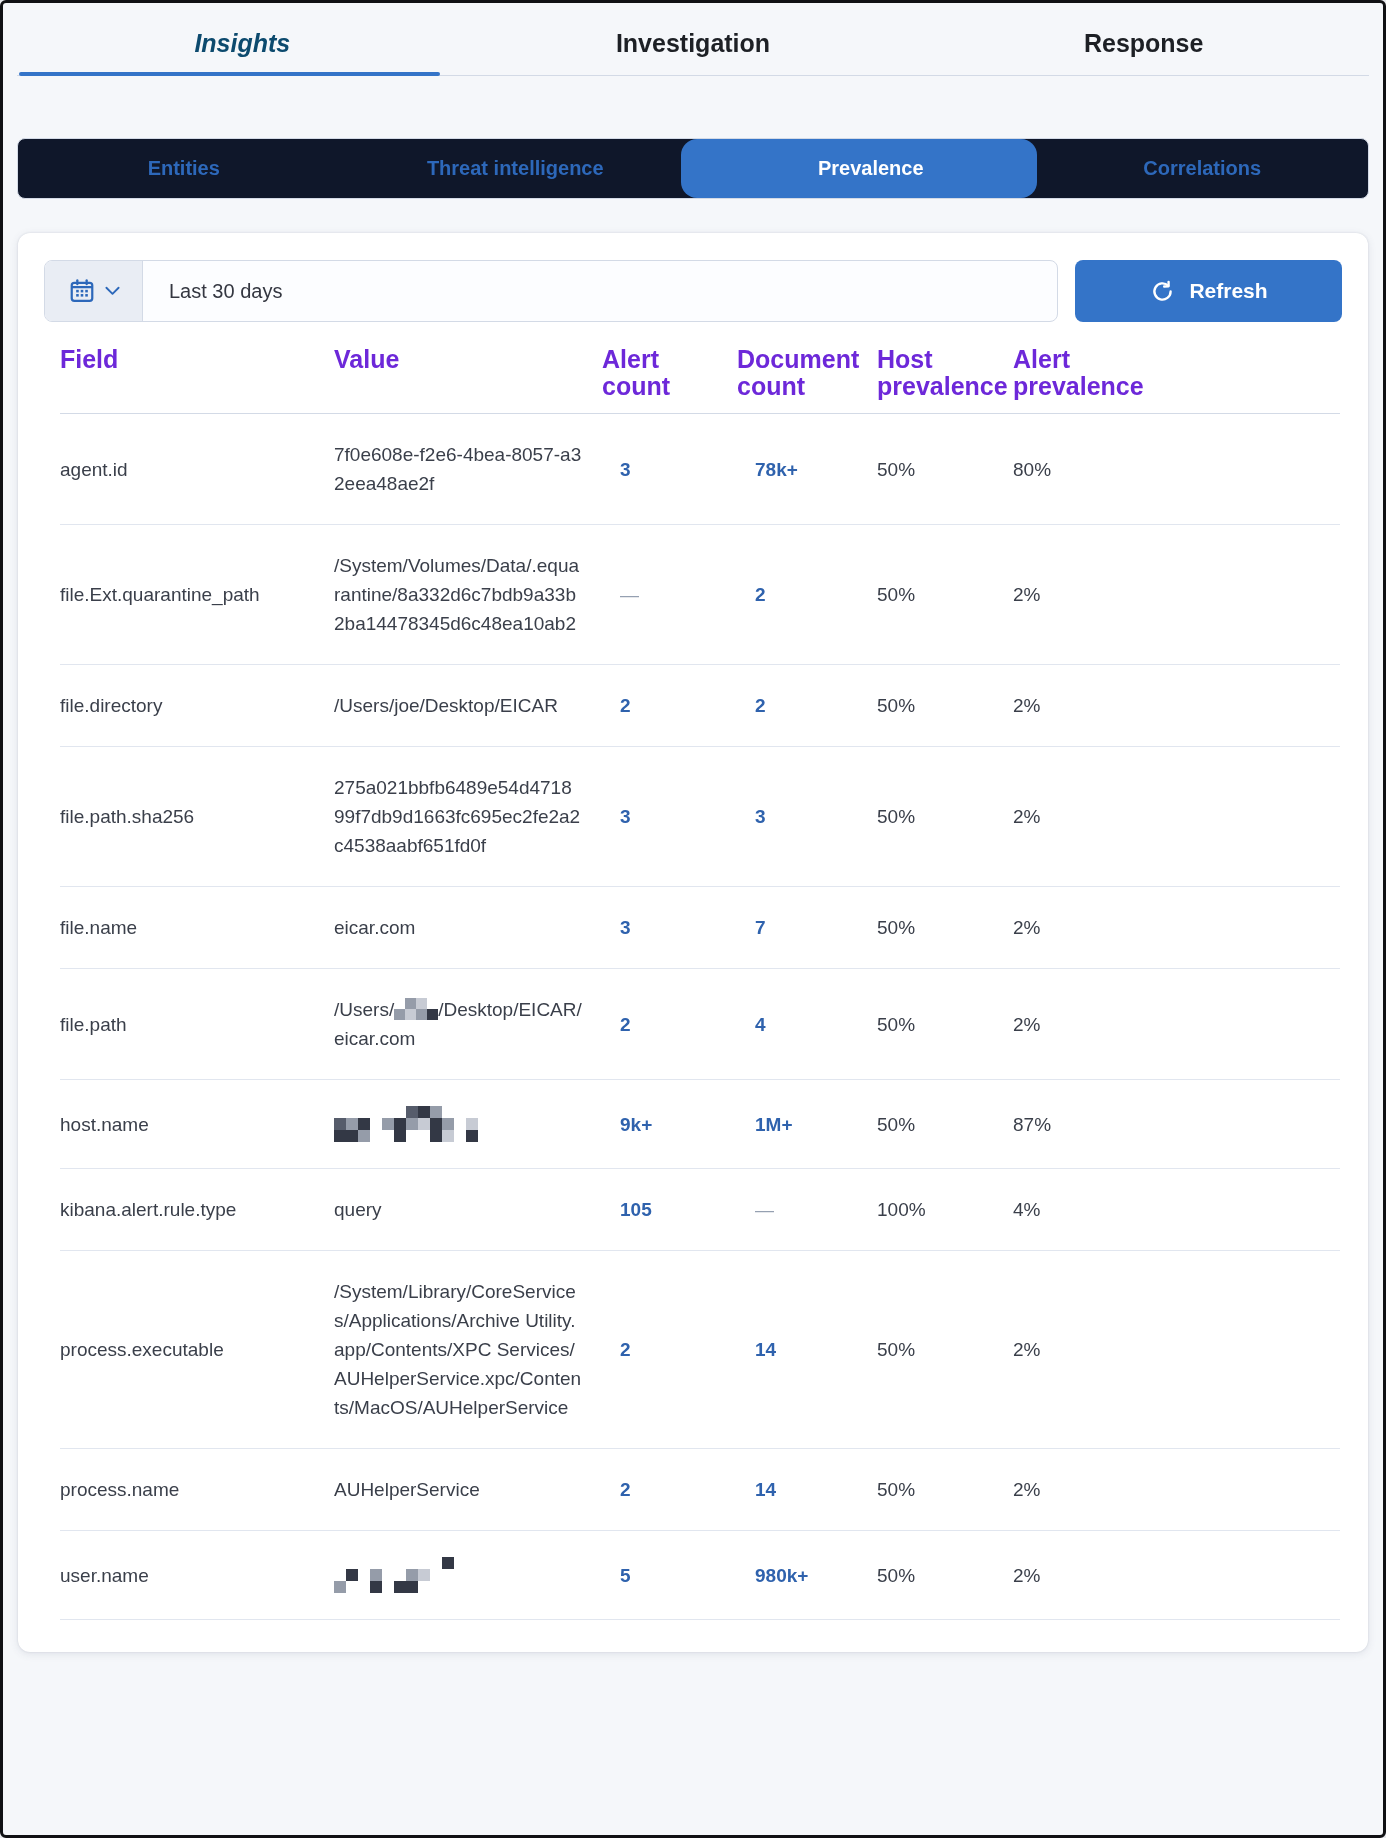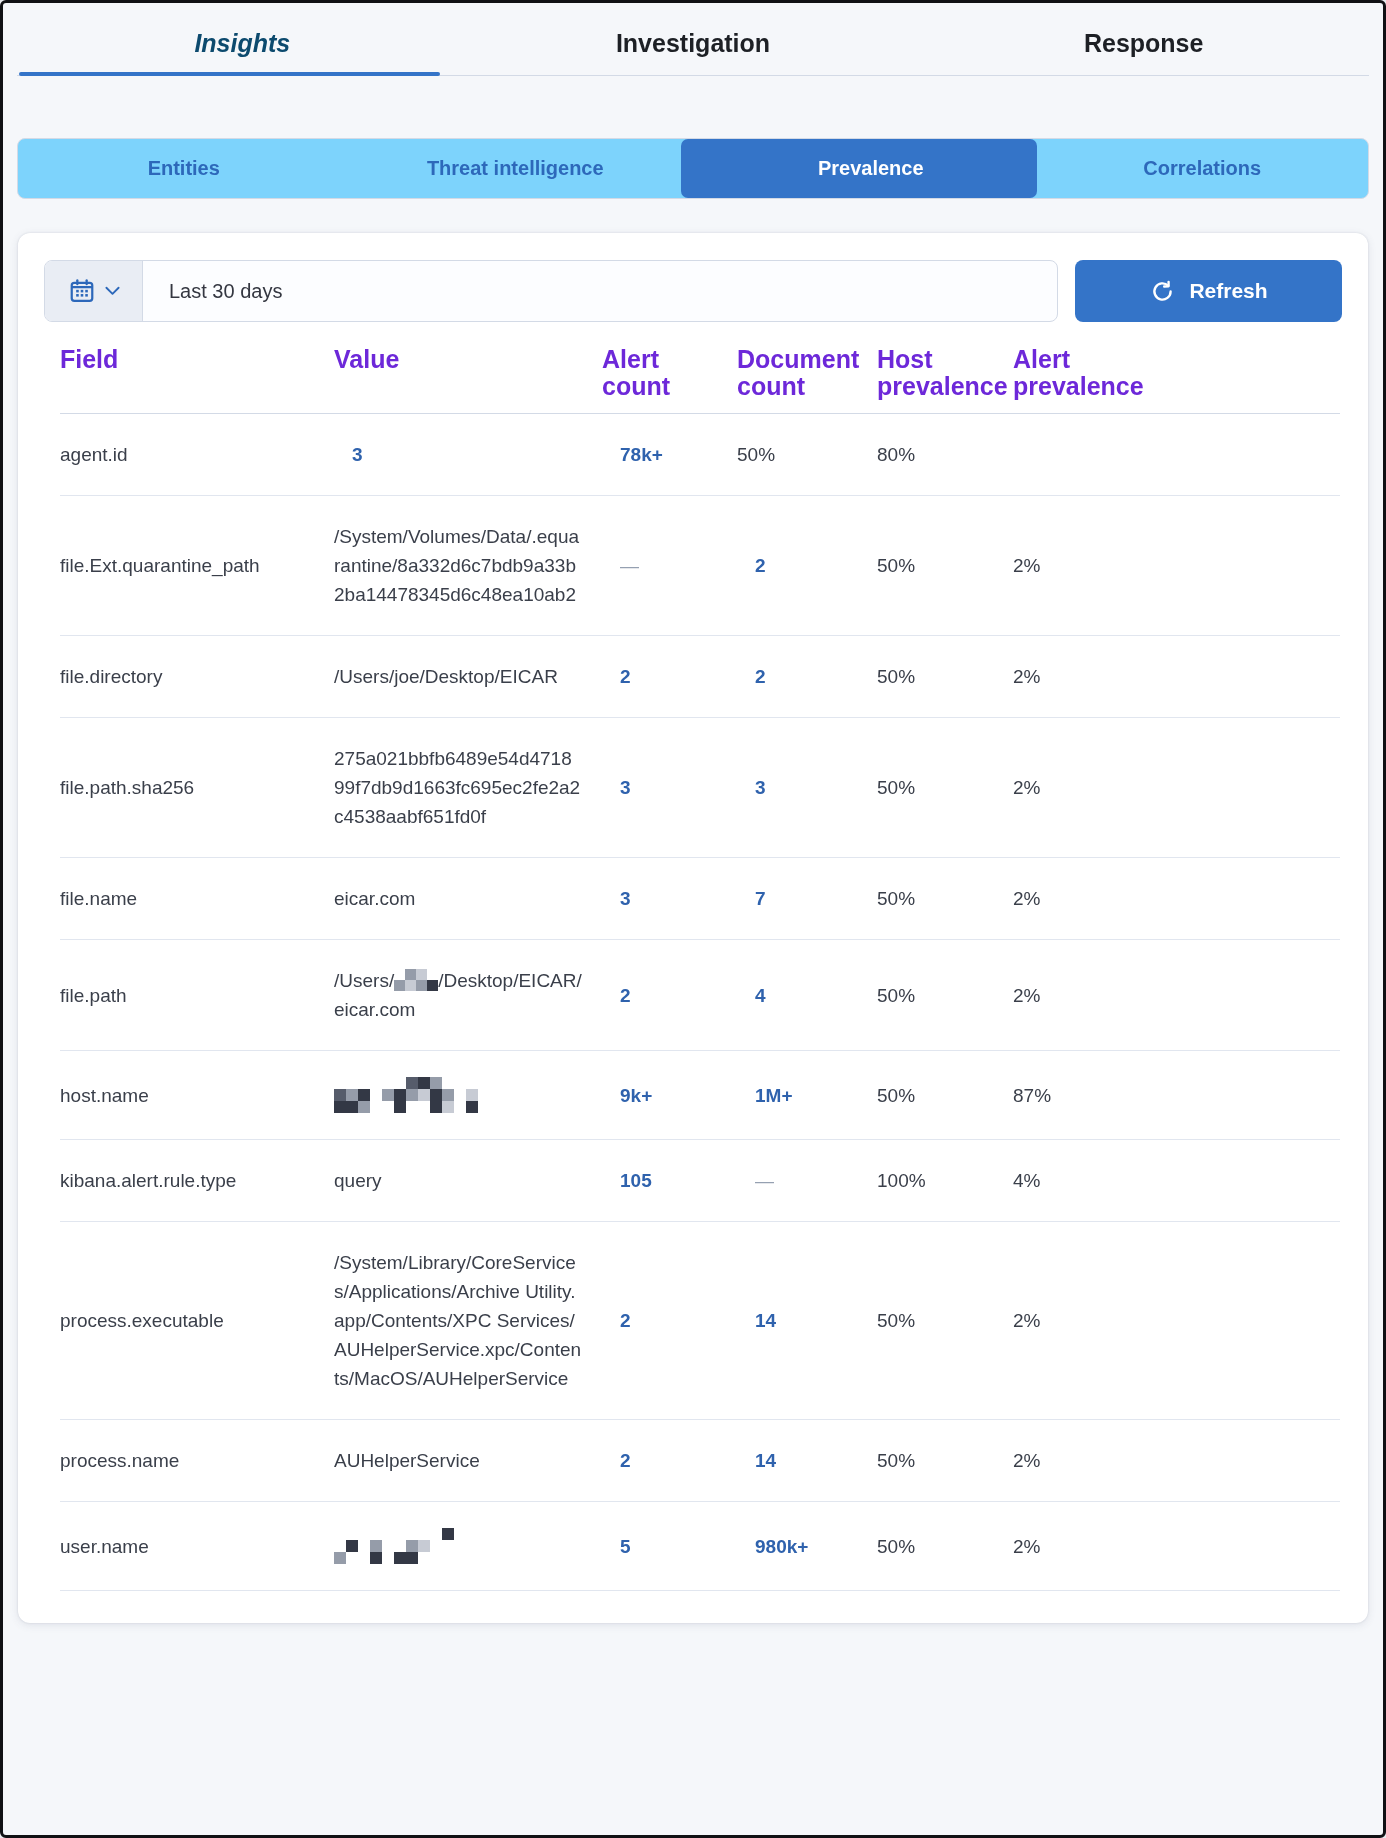--- a/index.html
+++ b/index.html
@@ -21,27 +21,27 @@
     color: #1d2025; padding-bottom: 17px; position: relative; cursor: pointer;
   }
   .htab.active { color: #0c4a6e; font-style: italic; }
   .htab.active::after {
     content: ""; position: absolute; left: 2px; right: 28px; bottom: -1px;
     height: 4px; background: #3474c8; border-radius: 2px;
   }
   
   .subtabs {
     display: flex; margin: 62px 14px 0; height: 61px;
-    background: #7dd3fc; border: 1px solid #d3dae6; border-radius: 8px;
+    background: #0f172a; border: 1px solid #d3dae6; border-radius: 8px;
   }
   .subtab {
     flex: 1; display: flex; align-items: center; justify-content: center;
     font-size: 20px; font-weight: 600; color: #2d68ba; cursor: pointer;
   }
-  .subtab.selected { background: #3474c8; color: #fff; border-radius: 7px; padding-left: 24px; }
+  .subtab.selected { background: #3474c8; color: #fff; border-radius: 16px; padding-left: 24px; }
   
   .card {
     margin: 34px 15px 0; background: #fff; border-radius: 12px;
     padding: 27px 26px 32px;
     box-shadow: 0 2px 8px rgba(64,76,104,.12), 0 0 2px rgba(64,76,104,.18);
   }
   .controls { display: flex; gap: 17px; }
   .datepicker {
     flex: 1; display: flex; align-items: stretch; height: 62px;
     border: 1px solid #d3dae6; border-radius: 8px; background: #fcfdff;
@@ -136,20 +136,21 @@
           <div class="th">Field</div>
           <div class="th">Value</div>
           <div class="th">Alert count</div>
           <div class="th">Document count</div>
           <div class="th">Host prevalence</div>
           <div class="th">Alert prevalence</div>
         </div>
       <div class="tbody">
           <div class="trow">
             <div class="cell field">agent.id</div>
+            <div class="cell value"><span>7f0e608e-f2e6-4bea-8057-a32eea48ae2f</span></div>
             <div class="cell cnt"><a class="count-link">3</a></div>
             <div class="cell cnt"><a class="count-link">78k+</a></div>
             <div class="cell pct">50%</div>
             <div class="cell pct">80%</div>
           </div>
           <div class="trow">
             <div class="cell field">file.Ext.quarantine_path</div>
             <div class="cell value"><span>/System/Volumes/Data/.equarantine/8a332d6c7bdb9a33b2ba14478345d6c48ea10ab2</span></div>
             <div class="cell cnt"><span class="count-empty">—</span></div>
             <div class="cell cnt"><a class="count-link">2</a></div>

